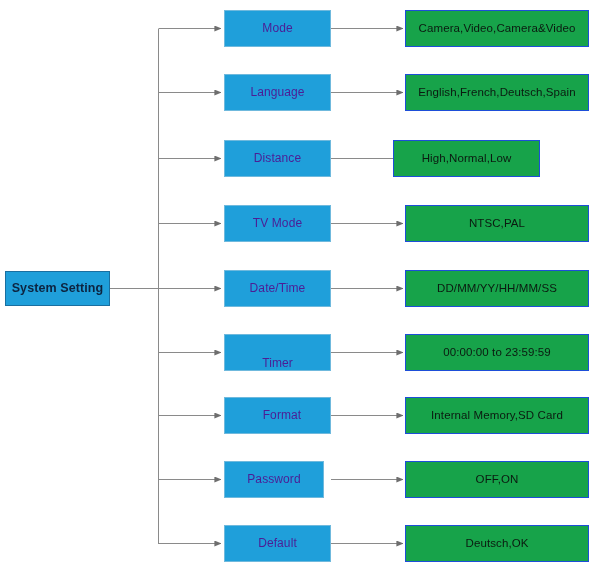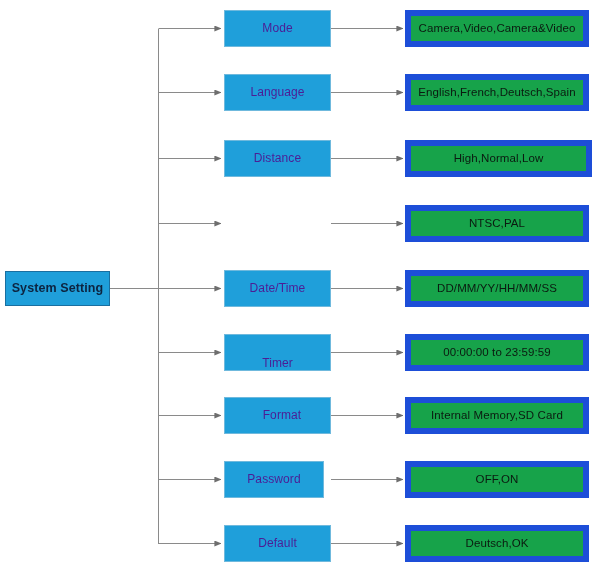--- a/index.html
+++ b/index.html
@@ -43,21 +43,21 @@
   }
   .node-menu {
     background: #1f9fda;
     border: 1px solid #6fb9dd;
     color: #4c1d95;
     font-size: 12px;
     font-weight: normal;
   }
   .node-value {
     background: #17a34a;
-    border: 6px solid #1d4ed8;
+    border: 1px solid #1d4ed8;
     color: #0b1a10;
     font-size: 11.5px;
     font-weight: normal;
     padding: 0 4px;
   }
   .node-label {
     display: block;
     white-space: nowrap;
   }
 </style>
@@ -116,24 +116,27 @@
   <div class="node node-menu" style="left:224px; top:74px; width:107px; height:37px;">
     <span class="node-label">Language</span>
   </div>
   <div class="node node-value" style="left:405px; top:74px; width:184px; height:37px;">
     <span class="node-label">English,French,Deutsch,Spain</span>
   </div>
 
   <div class="node node-menu" style="left:224px; top:140px; width:107px; height:37px;">
     <span class="node-label">Distance</span>
   </div>
-  <div class="node node-value" style="left:405px; top:140px; width:187px; height:37px;">
+  <div class="node node-value" style="left:393px; top:140px; width:147px; height:37px;">
     <span class="node-label">High,Normal,Low</span>
   </div>
 
+  <div class="node node-menu" style="left:224px; top:205px; width:107px; height:37px;">
+    <span class="node-label">TV Mode</span>
+  </div>
   <div class="node node-value" style="left:405px; top:205px; width:184px; height:37px;">
     <span class="node-label">NTSC,PAL</span>
   </div>
 
   <div class="node node-menu" style="left:224px; top:270px; width:107px; height:37px;">
     <span class="node-label">Date/Time</span>
   </div>
   <div class="node node-value" style="left:405px; top:270px; width:184px; height:37px;">
     <span class="node-label">DD/MM/YY/HH/MM/SS</span>
   </div>

